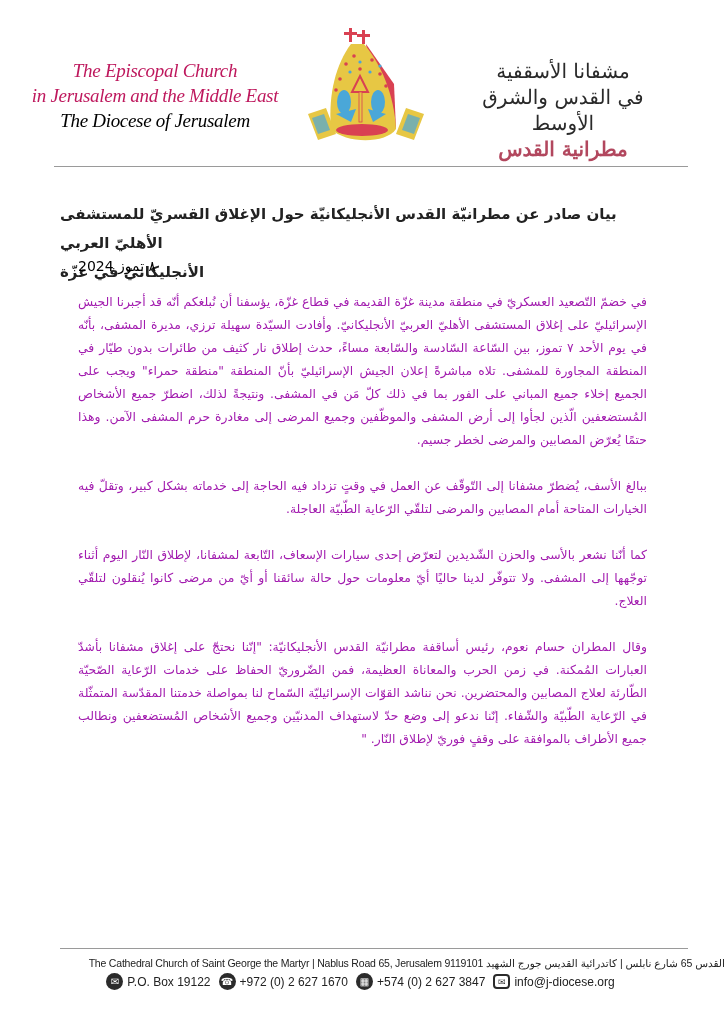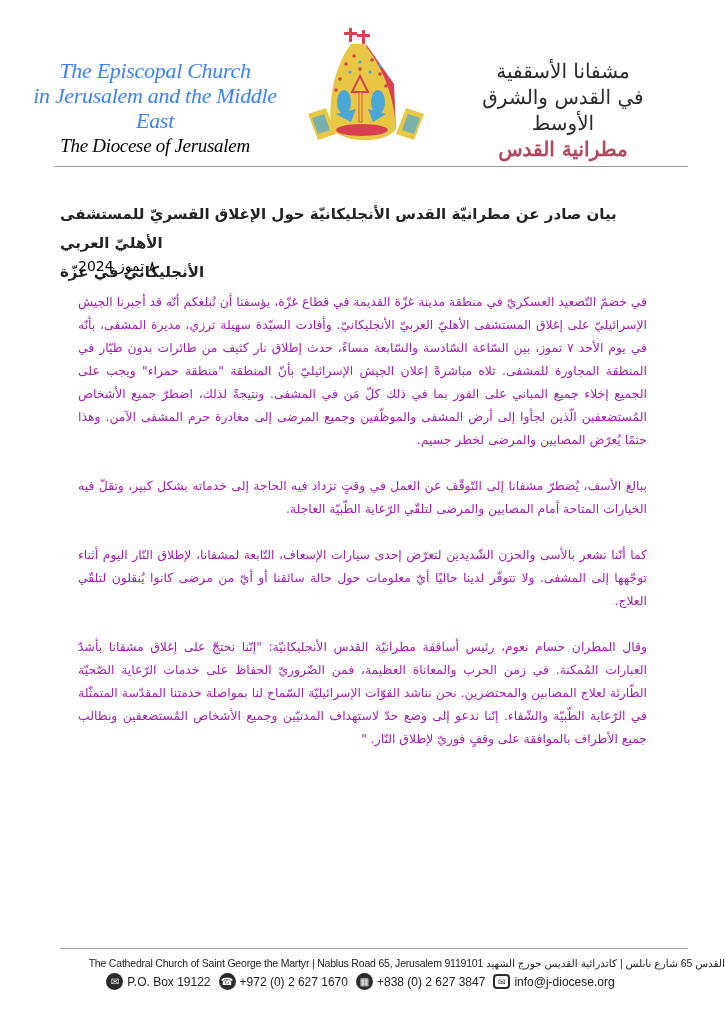--- a/index.html
+++ b/index.html
@@ -1,18 +1,18 @@
 <!DOCTYPE html>
 <html><head>
 <meta charset="utf-8">
 <style>
   html, body { margin: 0; padding: 0; background: #ffffff; }
   body { width: 725px; height: 1024px; position: relative; overflow: hidden; font-family: "DejaVu Serif", serif; color: #1e1e1e; }
   .hdr-en { position: absolute; left: 20px; top: 58px; width: 270px; text-align: center; font-family: "Liberation Serif", serif; font-style: italic; line-height: 25px; }
-  .hdr-en .l1, .hdr-en .l2 { font-size: 22px; color: #3b82f6; letter-spacing: -0.3px; }
+  .hdr-en .l1, .hdr-en .l2 { font-size: 19px; color: #be185d; letter-spacing: -0.3px; }
   .hdr-en .l3 { font-size: 19px; color: #000000; letter-spacing: -0.3px; font-style: italic; }
   .logo { position: absolute; left: 296px; top: 24px; width: 140px; height: 132px; }
   .hdr-ar { position: absolute; left: 448px; top: 58px; width: 230px; text-align: center; direction: rtl; font-family: "DejaVu Serif", serif; line-height: 26px; }
   .hdr-ar .l1, .hdr-ar .l2 { font-size: 20px; color: #2a2a2a; }
   .hdr-ar .l3 { font-size: 20px; color: #b2475e; font-weight: bold; }
   .rule-top { position: absolute; left: 54px; right: 37px; top: 166px; height: 0; border-top: 1.5px solid #9a9a9a; }
   .title { position: absolute; left: 60px; right: 60px; top: 200px; text-align: left; direction: rtl; font-family: "DejaVu Sans", sans-serif; font-weight: bold; font-size: 15px; line-height: 29px; color: #222; }
   .date { position: absolute; left: 78px; top: 258px; direction: rtl; font-family: "DejaVu Sans", sans-serif; font-size: 14px; color: #000000; unicode-bidi: plaintext; }
   .body { position: absolute; left: 78px; right: 78px; top: 290px; direction: rtl; font-family: "DejaVu Sans", sans-serif; font-size: 12.4px; line-height: 23px; color: #a21caf; text-align: justify; }
   .body p { margin: 0 0 23px 0; }
@@ -106,17 +106,17 @@
 <div class="rule-bottom"></div>
 
 <div class="footer">
   <div class="addr">The Cathedral Church of Saint George the Martyr | Nablus Road 65, Jerusalem 9119101 القدس 65 شارع نابلس | كاتدرائية القديس جورج الشهيد</div>
   <div class="contacts">
     <span class="ic">✉</span>
     <span class="ct">P.O. Box 19122</span>
     <span class="ic">☎</span>
     <span class="ct">+972 (0) 2 627 1670</span>
     <span class="ic">▦</span>
-    <span class="ct">+838 (0) 2 627 3847</span>
+    <span class="ct">+574 (0) 2 627 3847</span>
     <span class="ic mail">✉</span>
     <span class="ct">info@j-diocese.org</span>
   </div>
 </div>
 
 </body></html>

